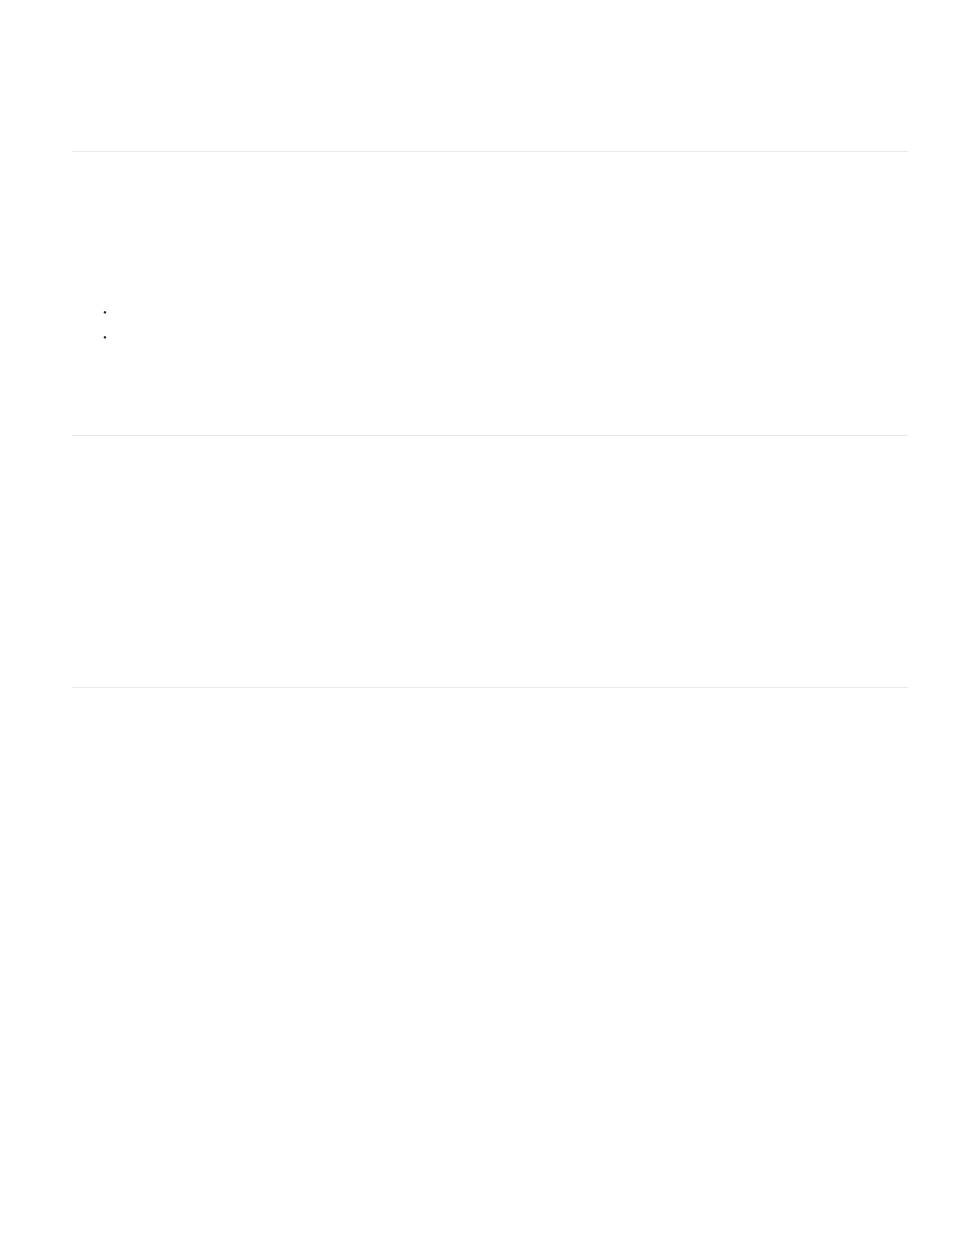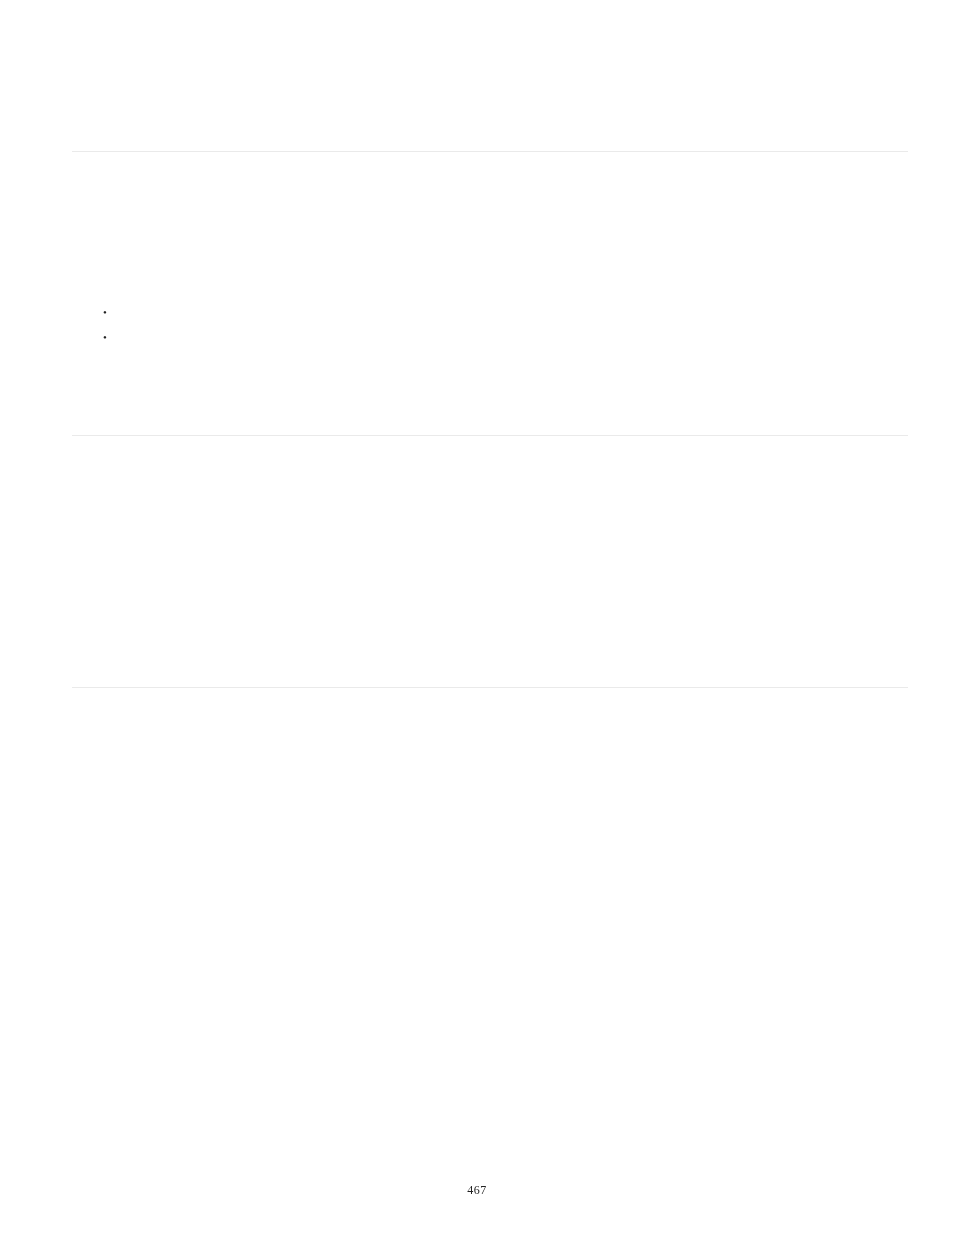--- a/index.html
+++ b/index.html
@@ -59,15 +59,14 @@
 
   <div class="bullets">
     <span class="dot">•</span>
     <span class="dot">•</span>
   </div>
 
   <div class="rule r2"></div>
 
   <div class="rule r3"></div>
 
-  <div class="page-number">467</div>
 
 </div>
 
 </body></html>

